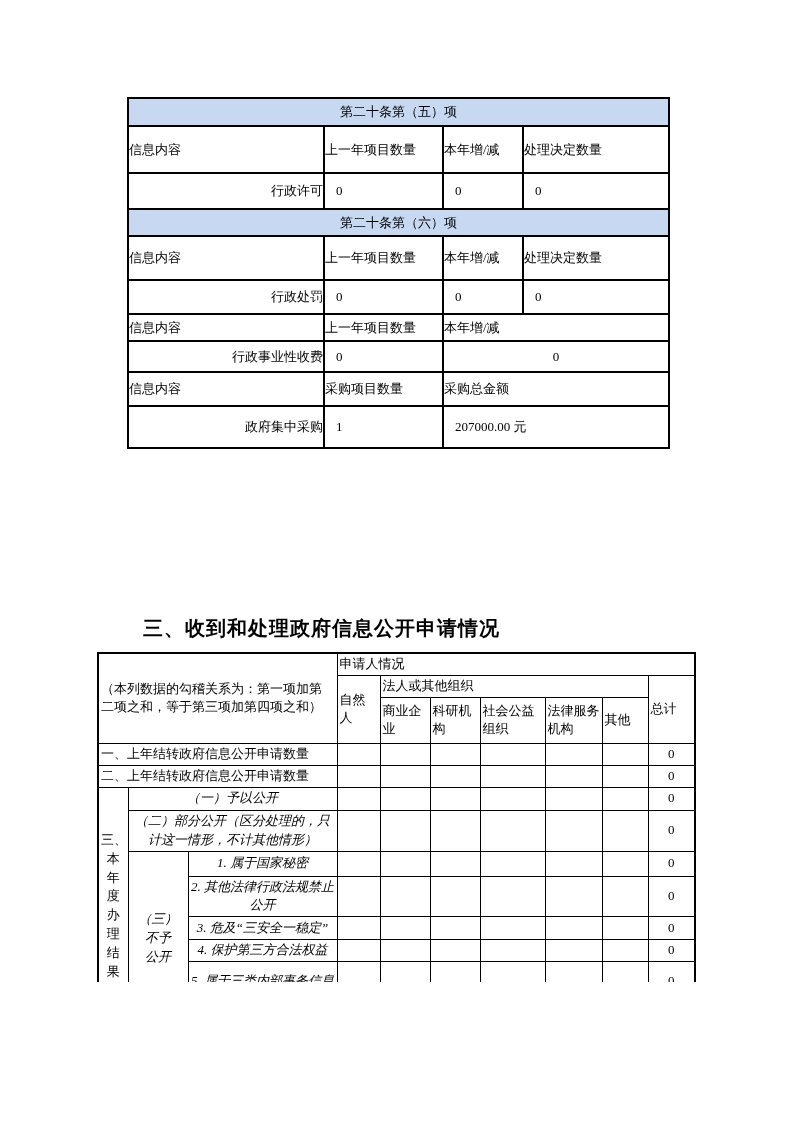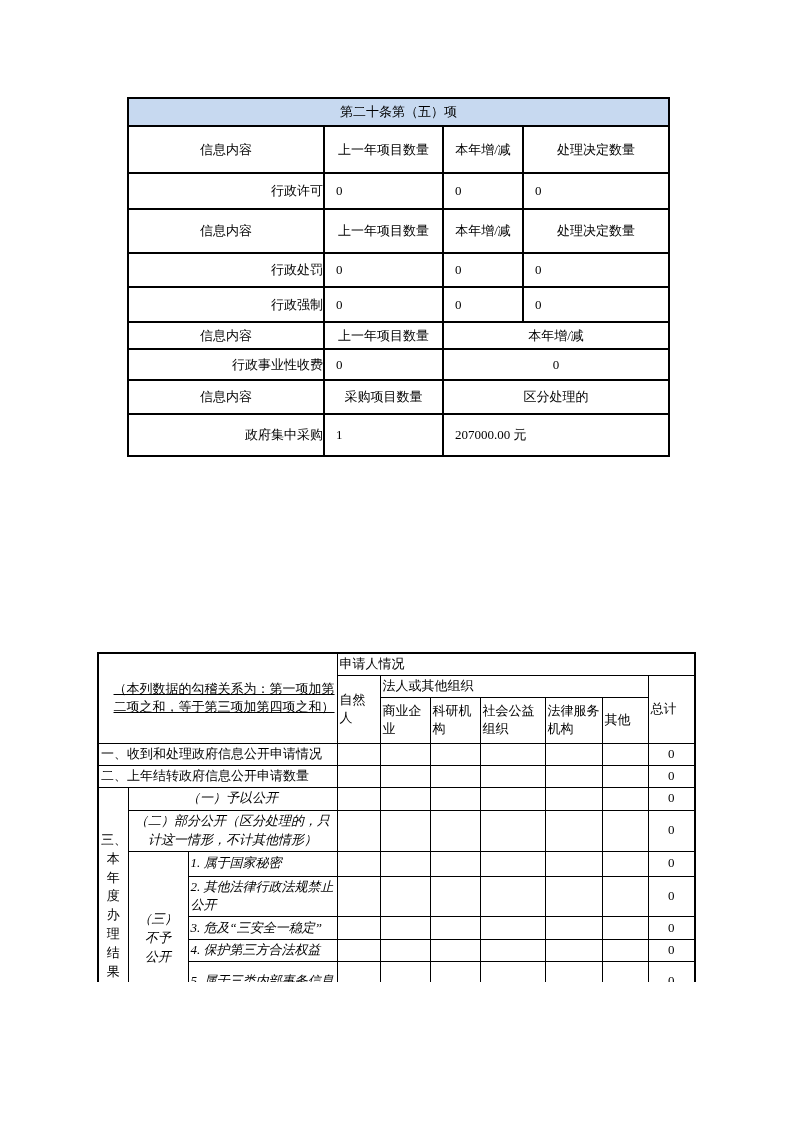--- a/index.html
+++ b/index.html
@@ -4,39 +4,39 @@
 <style>
   html,body{margin:0;padding:0;background:#fff;}
   .page{position:relative;width:793px;height:982px;background:#ffffff;overflow:hidden;
         font-family:"Liberation Serif","DejaVu Serif",serif;color:#000;padding-left:20px;}
   table{border-collapse:collapse;table-layout:fixed;}
 
   
   .toptable{position:absolute;left:127px;top:97px;width:541px;}
   .toptable td{border:2px solid #000;font-size:13px;vertical-align:middle;overflow:hidden;padding:0;}
   .tt-band{background:#c7d9f0;text-align:center;}
-  .tt-h{text-align:center;}
+  .tt-h{text-align:left;}
   .tt-l{text-align:right;padding-left:9px !important;}
   .tt-v{text-align:left;padding-left:11px !important;}
   .tt-v.center{text-align:center;padding-left:0 !important;}
 
   
   .section-heading{position:absolute;left:143px;top:615px;margin:0;
       font-family:"Liberation Sans","DejaVu Sans",sans-serif;
       font-size:20px;font-weight:bold;color:#000;letter-spacing:1px;}
 
   
   .reqtable{position:absolute;left:97px;top:652px;width:597px;border:2px solid #000;}
   .reqtable td{border:1px solid #000;font-size:13px;vertical-align:middle;overflow:hidden;
                padding:1px 2px;line-height:1.45;}
-  .rq-note{text-align:right;padding:2px 8px;font-size:12.5px;line-height:1.8;text-decoration:underline;}
+  .rq-note{text-align:left;padding:2px 8px;font-size:12.5px;line-height:1.8;}
   .rq-h{text-align:left;padding:1px 7px;font-size:12.5px;}
   .rq-l{text-align:left;padding-left:8px;}
   .rq-l2{text-align:center;padding-left:14px;}
-  .rq-il{text-align:left;padding-left:6px;margin-top:32px;}
+  .rq-il{text-align:center;padding-left:6px;margin-top:32px;}
   .rq-t{text-align:center;}
   .kai{font-style:italic;}
   .vcell{text-align:center;white-space:pre-line;line-height:1.9;padding:0;font-size:13px;}
   .dcell{text-align:center;white-space:pre-line;line-height:1.7;padding:0;font-size:13px;}
 </style>
 </head>
 <body>
 
 <div class="page">
 
@@ -58,63 +58,61 @@
         <td class="tt-h">本年增/减</td>
         <td class="tt-h">处理决定数量</td>
       </tr>
       <tr style="height:36px">
         <td class="tt-l">行政许可</td>
         <td class="tt-v">0</td>
         <td class="tt-v">0</td>
         <td class="tt-v">0</td>
       </tr>
 
+      <tr style="height:27px">
+          <td class="tt-band" colspan="4">第二十条第（六）项</td>
+        </tr>
       <tr style="height:44px">
         <td class="tt-h">信息内容</td>
         <td class="tt-h">上一年项目数量</td>
         <td class="tt-h">本年增/减</td>
         <td class="tt-h">处理决定数量</td>
       </tr>
       <tr style="height:34px">
         <td class="tt-l">行政处罚</td>
         <td class="tt-v">0</td>
         <td class="tt-v">0</td>
         <td class="tt-v">0</td>
       </tr>
-      <tr style="height:35px">
-        <td class="tt-l">行政强制</td>
-        <td class="tt-v">0</td>
-        <td class="tt-v">0</td>
-        <td class="tt-v">0</td>
-      </tr>
 
       <tr style="height:27px">
         <td class="tt-h">信息内容</td>
         <td class="tt-h">上一年项目数量</td>
         <td class="tt-h" colspan="2">本年增/减</td>
       </tr>
       <tr style="height:31px">
         <td class="tt-l">行政事业性收费</td>
         <td class="tt-v">0</td>
         <td class="tt-v center" colspan="2">0</td>
       </tr>
 
       <tr style="height:34px">
         <td class="tt-h">信息内容</td>
         <td class="tt-h">采购项目数量</td>
-        <td class="tt-h" colspan="2">区分处理的</td>
+        <td class="tt-h" colspan="2">采购总金额</td>
       </tr>
       <tr style="height:42px">
         <td class="tt-l">政府集中采购</td>
         <td class="tt-v">1</td>
         <td class="tt-v" colspan="2">207000.00 元</td>
       </tr>
     </tbody>
   </table>
 
+  <h2 class="section-heading">三、收到和处理政府信息公开申请情况</h2>
 
   <table class="reqtable">
     <colgroup>
       <col style="width:30px">
         <col style="width:60px">
         <col style="width:149px">
       <col style="width:43px">
         <col style="width:50px">
         <col style="width:50px">
       <col style="width:65px">
@@ -134,21 +132,21 @@
       </tr>
       <tr style="height:46px">
         <td class="rq-h">商业企业</td>
         <td class="rq-h">科研机构</td>
         <td class="rq-h">社会公益组织</td>
         <td class="rq-h">法律服务机构</td>
         <td class="rq-h">其他</td>
       </tr>
 
       <tr style="height:22px">
-        <td class="rq-l" colspan="3">一、收到和处理政府信息公开申请情况</td>
+        <td class="rq-l" colspan="3">一、上年结转政府信息公开申请数量</td>
         <td class="ec"></td>
           <td class="ec"></td>
           <td class="ec"></td>
           <td class="ec"></td>
           <td class="ec"></td>
           <td class="ec"></td>
         <td class="rq-t">0</td>
       </tr>
       <tr style="height:22px">
         <td class="rq-l" colspan="3">二、上年结转政府信息公开申请数量</td>

